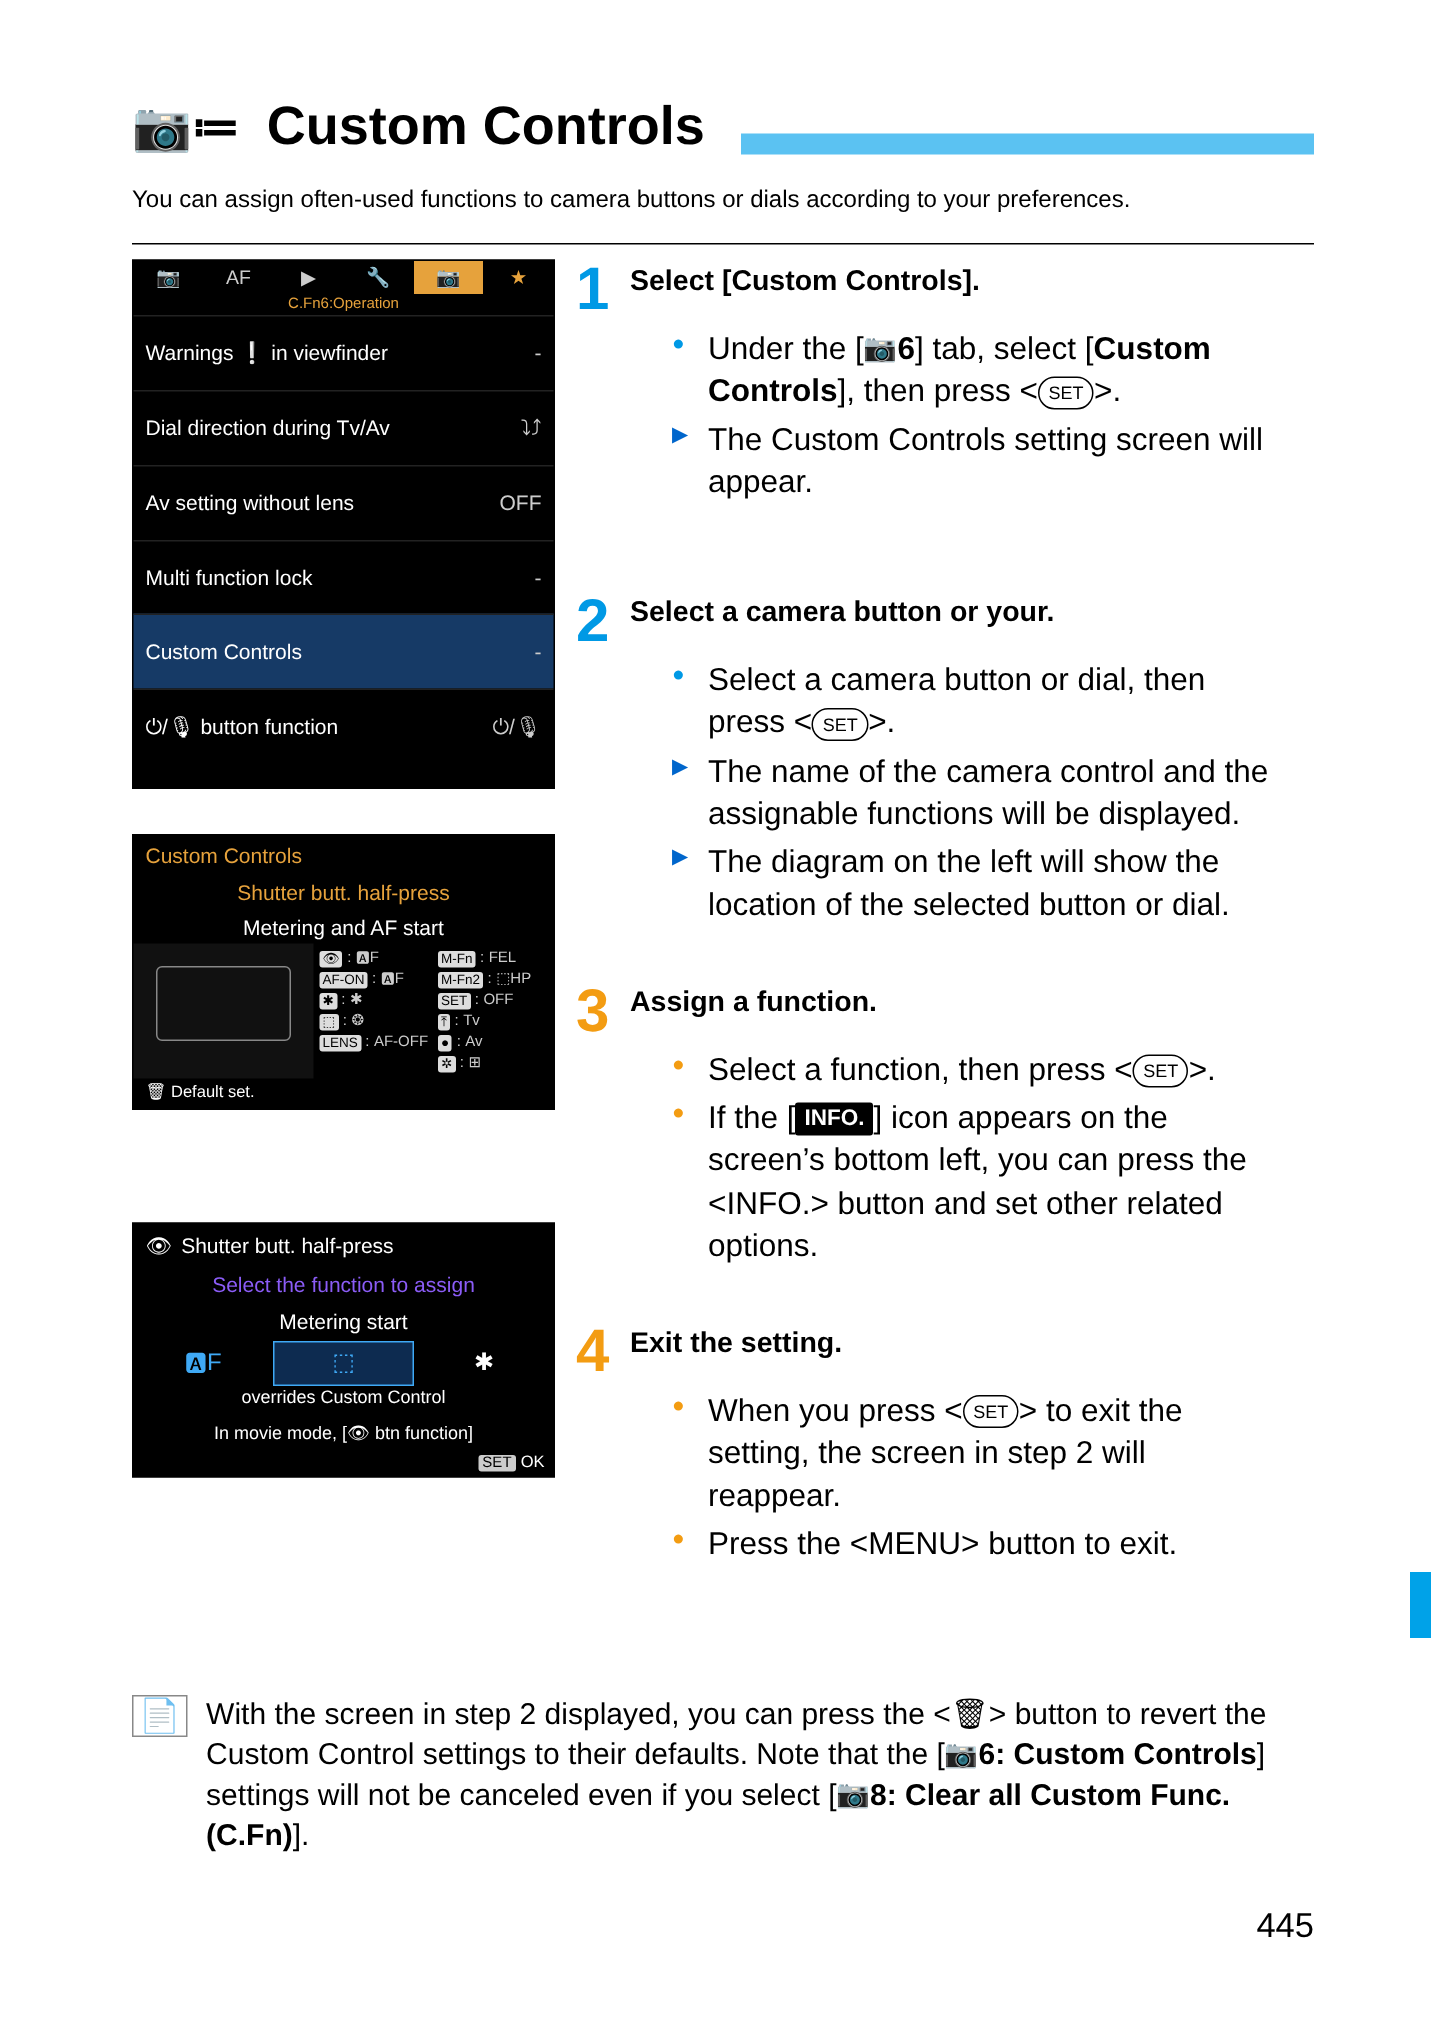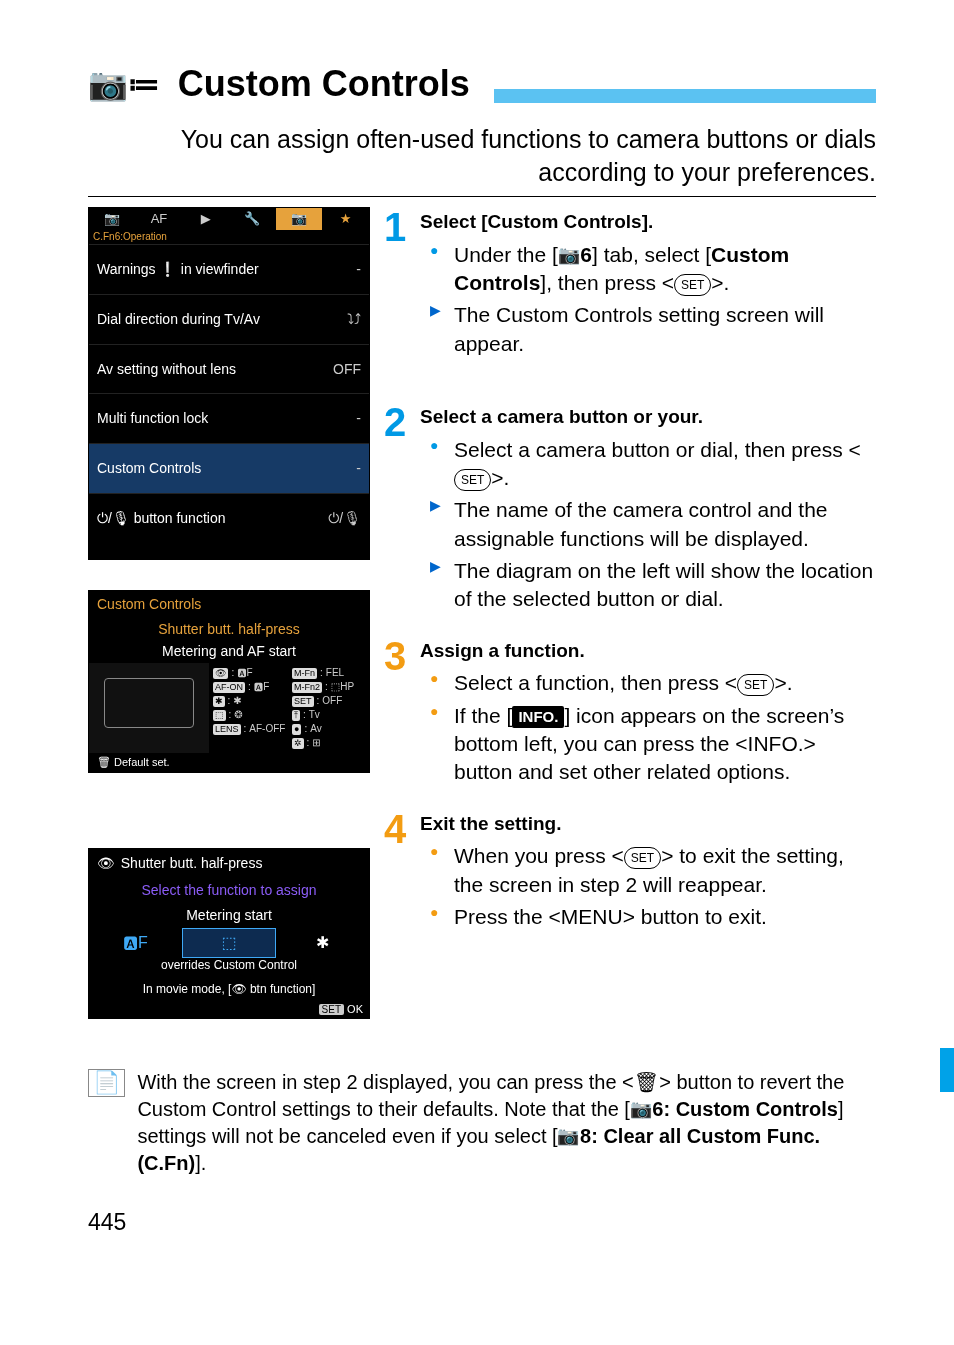--- a/index.html
+++ b/index.html
@@ -32,23 +32,22 @@
     font-weight: bold;
   }
   .title-rule {
     flex: 1;
     height: 14px;
     background: #5bc2f2;
     margin-left: 6px;
     margin-bottom: 6px;
   }
   .intro {
-    margin: 14px 0 6px 0;
-    font-size: 25px;
-    text-align: right;
+    margin: 14px 0 18px 0;
+    font-size: 16px;
   }
   hr.thin {
     border: none;
     border-top: 1px solid #000;
     margin: 0 0 10px 0;
   }
   .cols {
     display: flex;
     align-items: flex-start;
     gap: 30px;
@@ -85,21 +84,21 @@
   }
   .tab.sel {
     background: #e6a23c;
     color: #000;
     font-weight: bold;
   }
   .tab.star { color:#e6a23c; }
   .ss-sub {
     font-size: 10px;
     color: #e6a23c;
-    text-align: left;
+    text-align: center;
     padding: 1px 4px;
   }
   .ss-row {
     display: flex;
     justify-content: space-between;
     padding: 16px 8px;
     border-top: 1px solid #222;
   }
   .ss-row.sel { background: #163a66; }
   .ss-row .val { color: #ccc; }
@@ -168,21 +167,21 @@
   .stepnum.orange { color: #f39c12; }
   .step-body { flex: 1; }
   .step-title {
     font-size: 19px;
     font-weight: bold;
     margin: 2px 0 6px 0;
   }
   ul.bullets {
     list-style: none;
     padding: 0;
-    margin: 0;
+    margin: 18px;
   }
   ul.bullets li {
     position: relative;
     padding-left: 34px;
     margin-bottom: 4px;
   }
   ul.bullets li::before {
     content: "●";
     position: absolute;
     left: 10px;
@@ -213,20 +212,21 @@
   }
   .note-icon {
     font-size:22px;
     color:#666;
     border:1px solid #888;
     padding:2px 4px;
     height:fit-content;
     line-height:1;
   }
   .pagenum {
+    text-align: right;
     font-size: 23px;
     margin-top: 30px;
   }
   .edge-tab {
     position:absolute;
     right:0;
     top: 1048px;
     width: 14px;
     height: 44px;
     background:#00a2e8;

